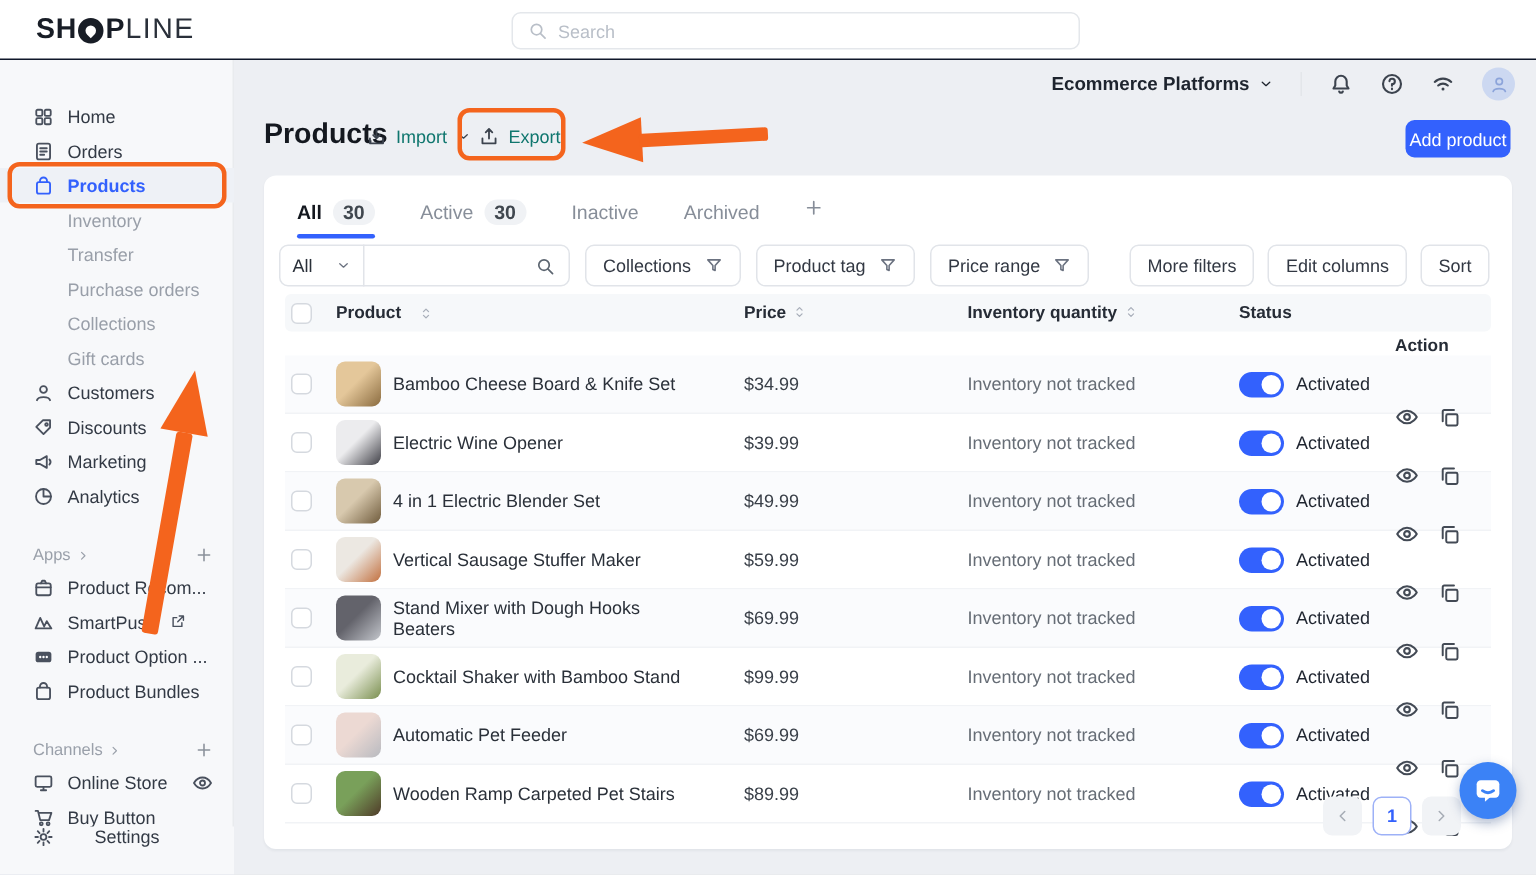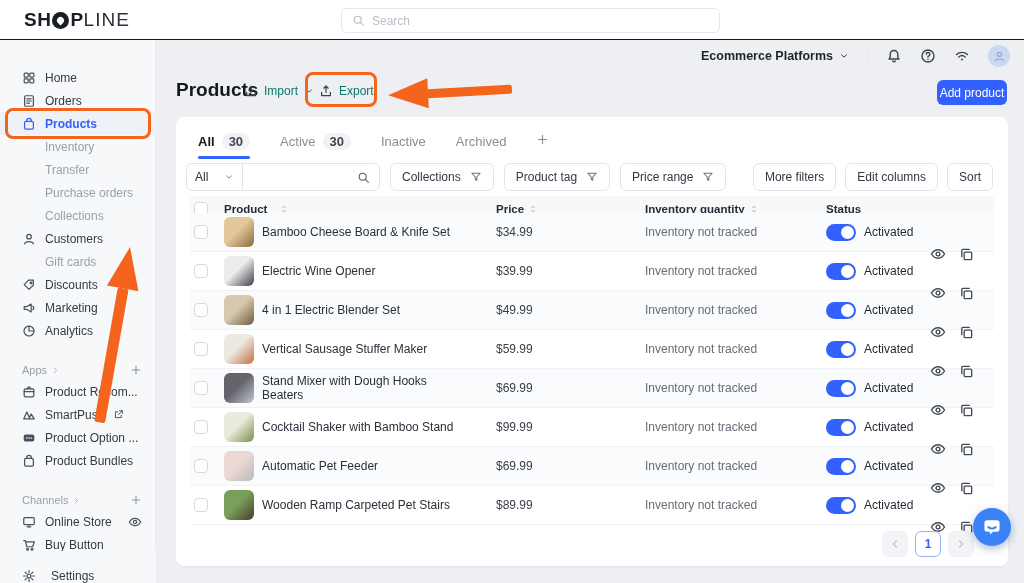--- a/index.html
+++ b/index.html
@@ -31,21 +31,21 @@
   .nav-item { position:relative; height:23px; display:flex; align-items:center; gap:9px; padding-left:22px; color:#333a45; cursor:pointer; }
   .nav-item .ic { color:#4a515e; }
   .nav-item.sub { padding-left:45px; color:#999fa9; }
   .nav-item.active, .nav-item.active .ic { color:#3361fd; font-weight:700; }
   .nav-item.active { background:#eef1f6; }
   .nav-sec { height:20px; display:flex; align-items:center; gap:4px; padding-left:22px; margin-top:18px; color:#9aa0aa; font-size:11px; cursor:pointer; }
   .nav-sec:first-of-type { margin-top:16px; }
   .nav-plus { position:absolute; right:14px; color:#8b919b; }
   .nav-right { position:absolute; right:14px; color:#5c6570; }
   .hl-box { position:absolute; left:5px; right:5px; top:-4px; bottom:-4px; border:3px solid var(--orange,#f4641d); border-radius:8px; pointer-events:none; }
-  #settings-row { position:absolute; left:0; bottom:0; width:156px; height:32px; background:#f7f8fa; display:flex; align-items:flex-end; gap:15px; padding-left:22px; color:#333a45; font-weight:500; cursor:pointer; z-index:3; }
+  #settings-row { position:absolute; left:0; bottom:0; width:156px; height:32px; background:#f7f8fa; display:flex; align-items:flex-start; gap:27px; padding-left:22px; color:#333a45; font-weight:500; cursor:pointer; z-index:3; }
   #settings-row .ic { color:#4a515e; }
 
   
   #page-title { position:absolute; left:176px; top:79px; font-size:19px; font-weight:800; color:#14181f; }
   .tool-btn { position:absolute; top:84px; display:flex; align-items:center; gap:6px; color:#0f766e; cursor:pointer; font-weight:500; }
   .tool-btn .ic { color:#3c434e; }
   #import-btn { left:244px; }
   #export-btn { left:319px; }
   #export-hl { position:absolute; left:305px; top:72px; width:72px; height:35px; border:3px solid var(--orange,#f4641d); border-radius:8px; z-index:5; pointer-events:none; }
   #add-product { position:absolute; left:937px; top:80px; width:70px; height:25px; background:var(--accent,#3361fd); color:#fff; border:none; border-radius:6px; font-size:12px; font-family:inherit; cursor:pointer; }
@@ -84,21 +84,21 @@
 
   
   #thead { position:absolute; left:14px; top:79px; width:804px; height:25px; background:#f6f8fa; border-radius:4px; display:flex; align-items:center; font-size:11.5px; font-weight:700; color:#262c36; }
   .col-check { width:34px; display:flex; align-items:center; padding-left:4px; }
   .col-product { width:236px; display:flex; align-items:center; gap:8px; }
   .col-price { width:140px; padding-left:36px; }
   .col-inv { width:210px; padding-left:45px; }
   .col-status { width:120px; padding-left:16px; display:flex; align-items:center; gap:8px; }
   .col-action { width:64px; display:flex; align-items:center; gap:13px;margin-top:44px; }
   .sort-ic { color:#a9afba; margin-left:4px; vertical-align:-1px; }
-  #tbody { position:absolute; left:14px; top:96px; width:804px; }
+  #tbody { position:absolute; left:14px; top:120px; width:804px; }
   .trow { height:39px; display:flex; align-items:center; border-bottom:1px solid #f1f3f6; }
   .trow:nth-child(odd) { background:#fafbfd; }
   .cb { width:14px; height:14px; border:1.5px solid #d5d9df; border-radius:4px; background:#fff; cursor:pointer; }
   .thumb { width:30px; height:30px; border-radius:6px; flex:0 0 auto; }
   .pname { color:#2a3039; }
   .pprice { color:#3a4049; }
   .pinv { color:#666d76; }
   .tg { width:30px; height:17px; border-radius:9px; background:var(--accent,#3361fd); position:relative; cursor:pointer; flex:0 0 auto; }
   .tg::after { content:''; position:absolute; right:2px; top:2px; width:13px; height:13px; border-radius:50%; background:#fff; }
   .pstatus { color:#1f2530; }
@@ -211,31 +211,31 @@
         </div>
         <div class="nav-item sub">
           <span>Transfer</span>
         </div>
         <div class="nav-item sub">
           <span>Purchase orders</span>
         </div>
         <div class="nav-item sub">
           <span>Collections</span>
         </div>
+        <div class="nav-item sub">
+          <span>Gift cards</span>
+        </div>
         <div class="nav-item">
           <span class="ic">
             <svg viewBox="0 0 16 16" width="14" height="14" fill="none" stroke="currentColor" stroke-width="1.4" stroke-linecap="round" stroke-linejoin="round">
               <circle cx="8" cy="5.3" r="2.6"></circle>
               <path d="M3 13.5c.8-3.2 9.2-3.2 10 0"></path>
             </svg>
           </span>
           <span>Customers</span>
-        </div>
-        <div class="nav-item sub">
-          <span>Gift cards</span>
         </div>
         <div class="nav-item">
           <span class="ic">
             <svg viewBox="0 0 16 16" width="14" height="14" fill="none" stroke="currentColor" stroke-width="1.4" stroke-linecap="round" stroke-linejoin="round">
               <path d="M2.5 7.5l5-5H13v5.5l-5 5z"></path>
               <circle cx="10.3" cy="5.7" r="1"></circle>
             </svg>
           </span>
           <span>Discounts</span>
         </div>

